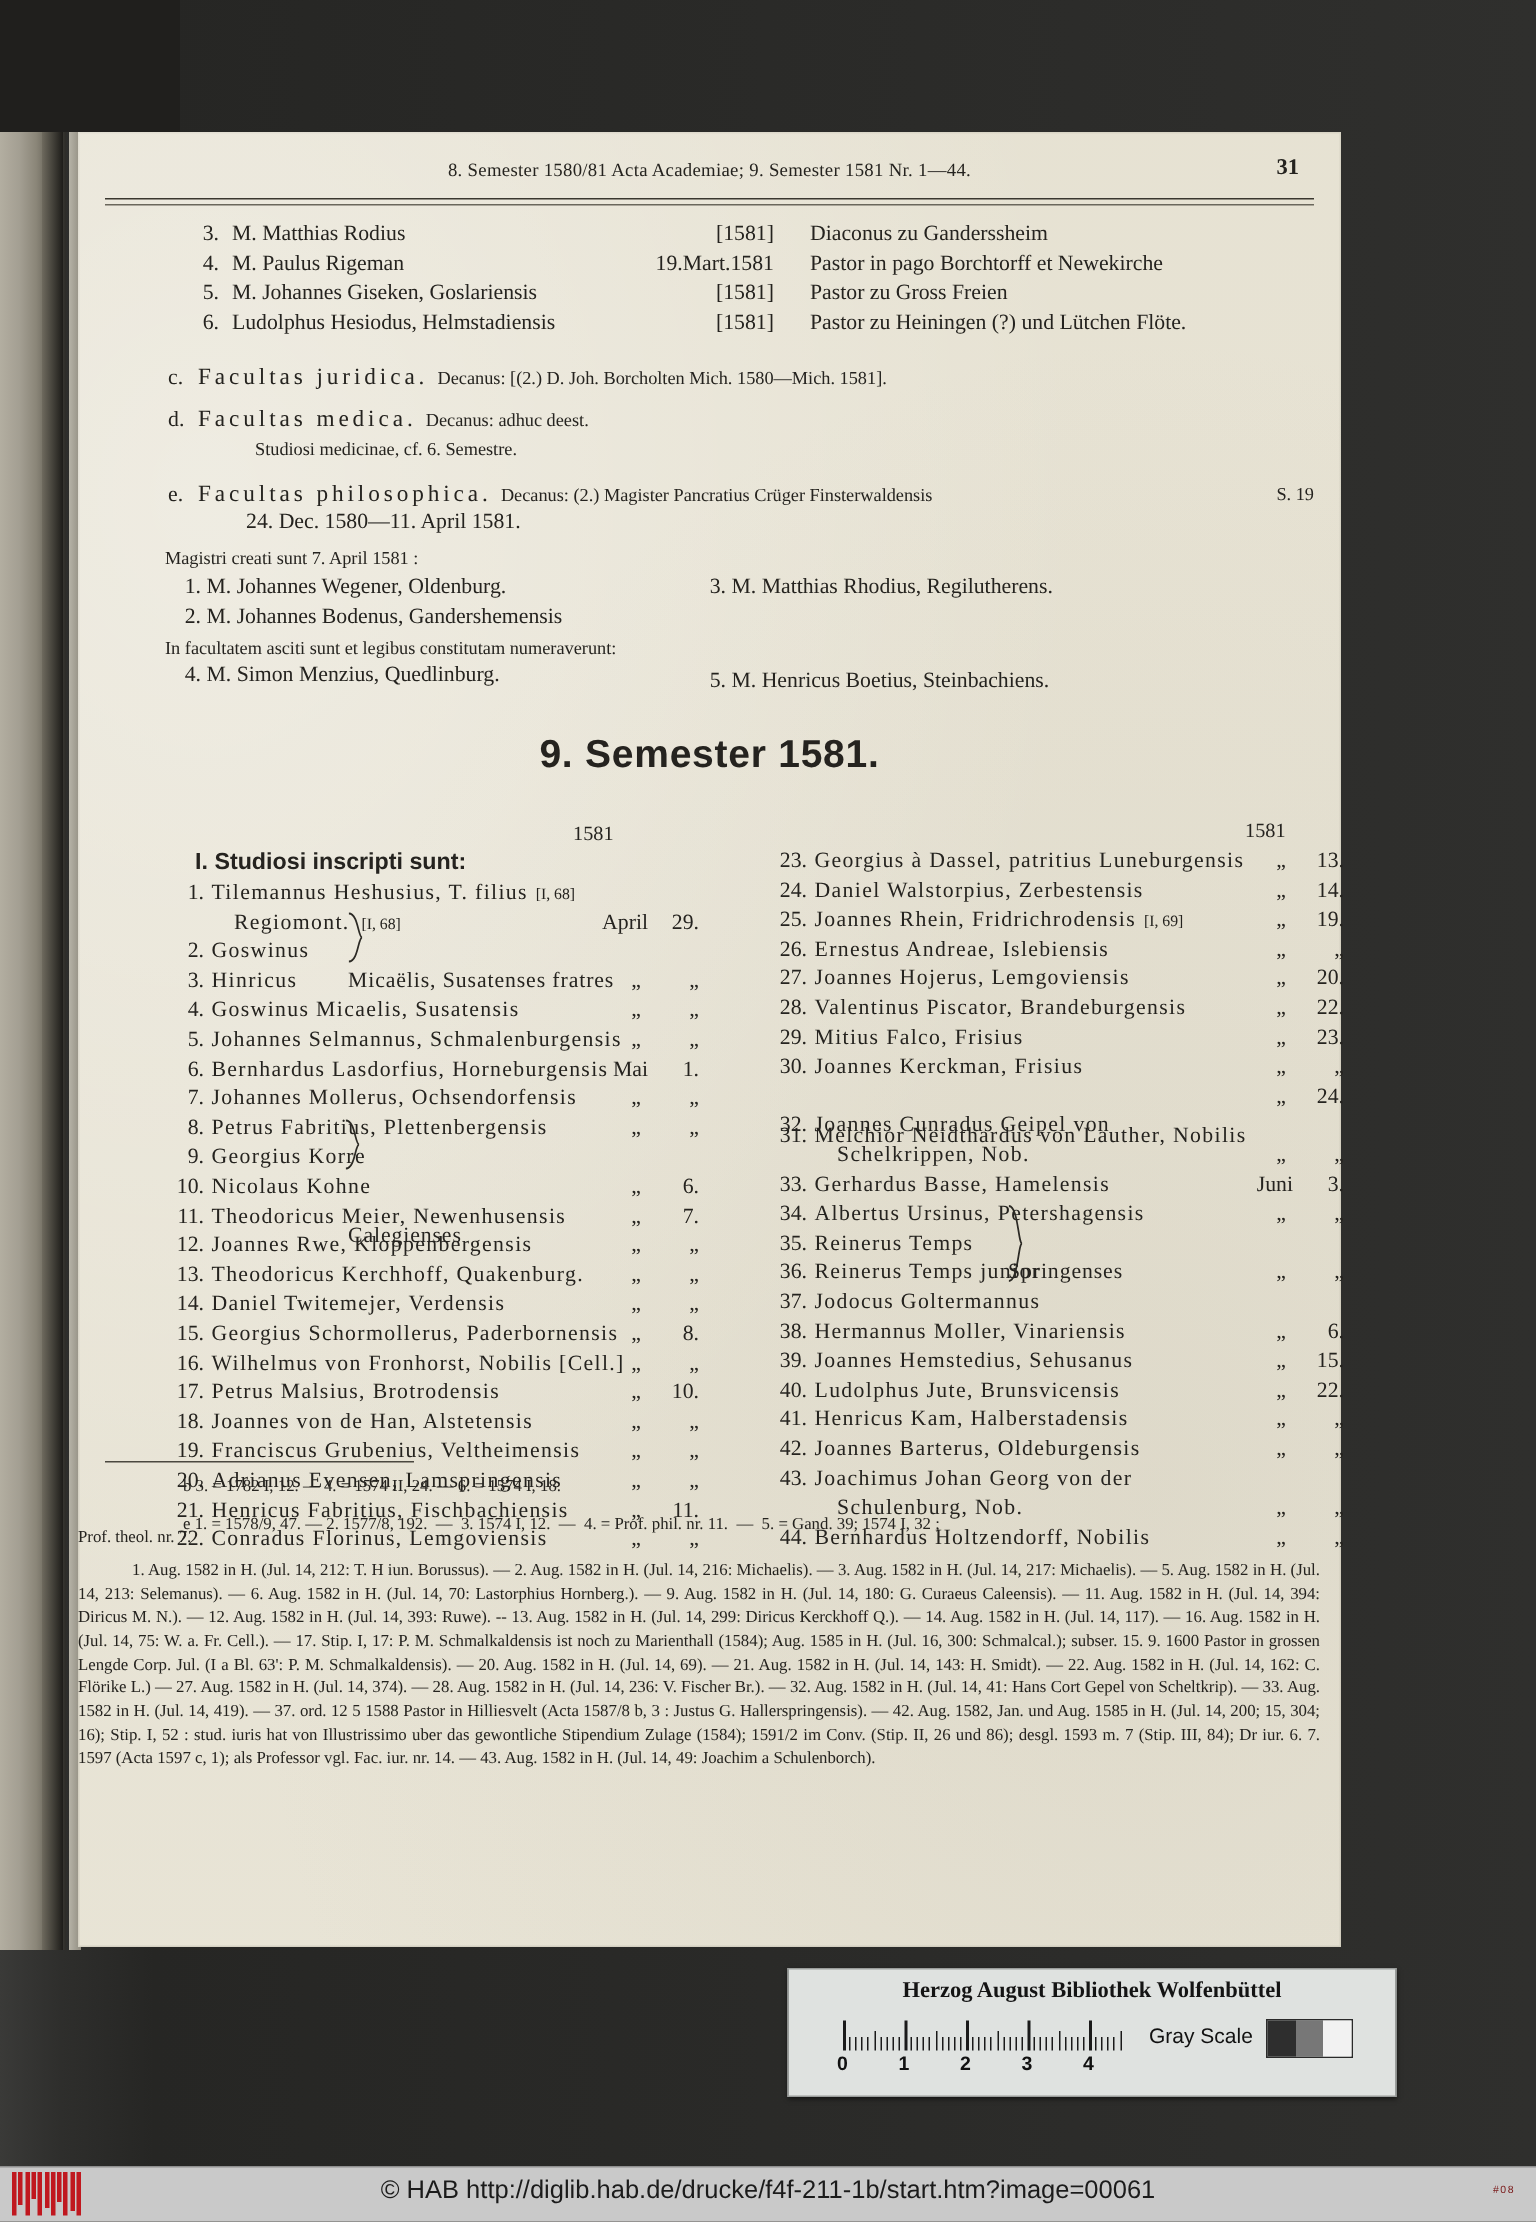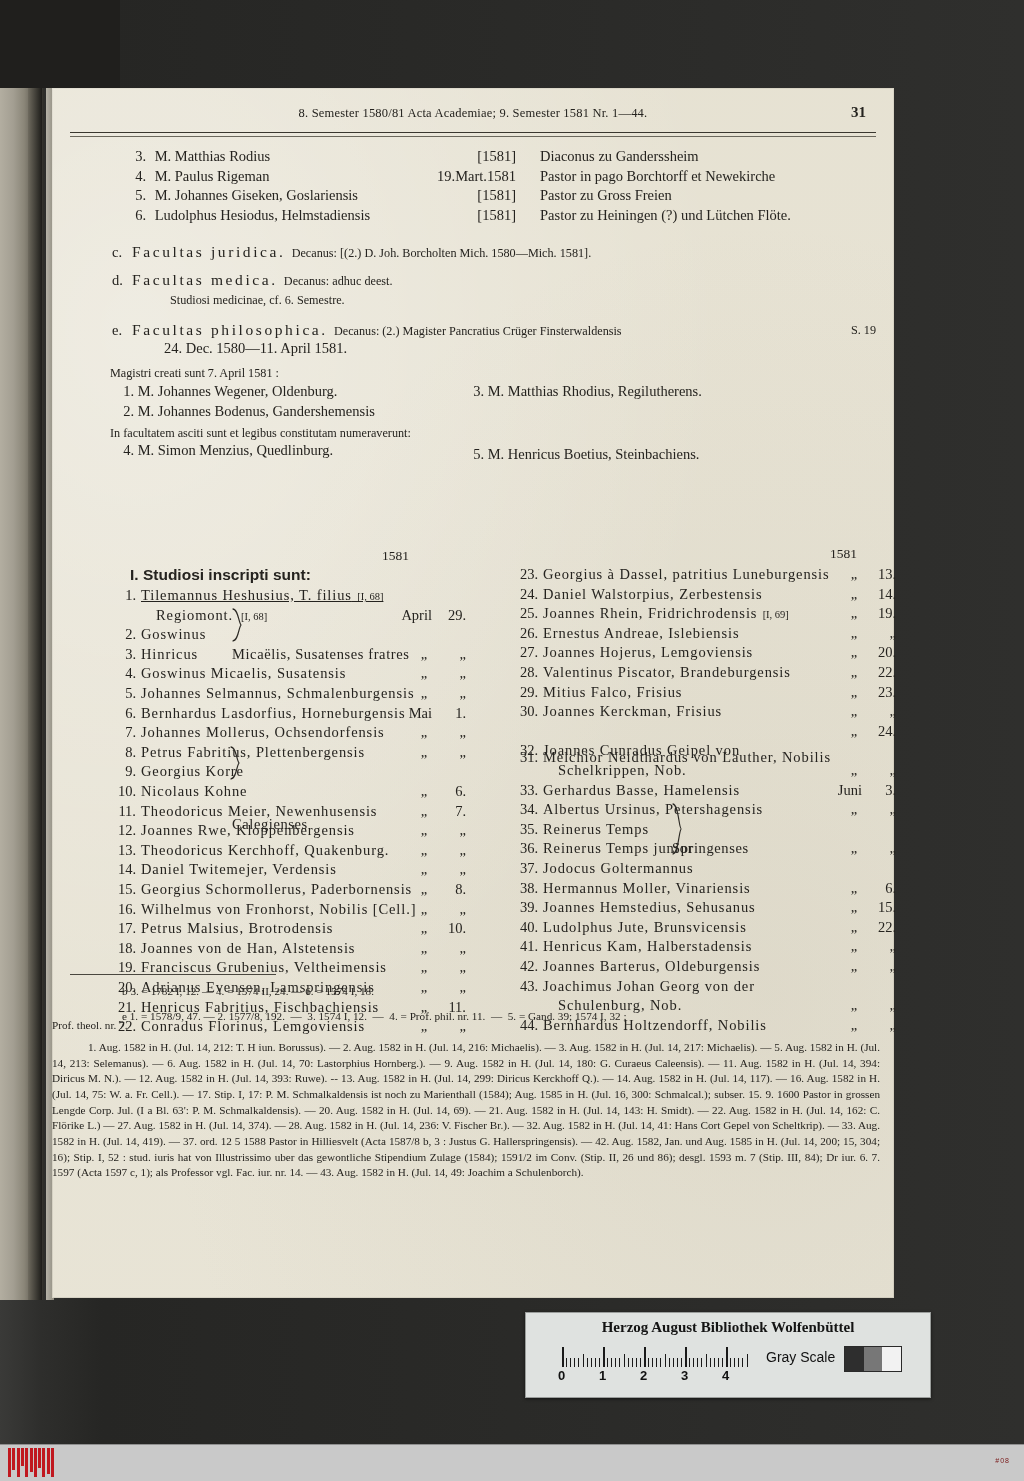--- a/index.html
+++ b/index.html
@@ -151,26 +151,27 @@
           <div class="row" style="left:112px;top:252px;">24. Dec. 1580—11. April 1581.</div>
           <div class="row" style="left:58px;top:276px;"><span class="sm">Magistri creati sunt 7. April 1581 :</span></div>
           <div class="row" style="left:64px;top:295px;"><span style="display:inline-block;width:18px;text-align:right">1.</span> M. Johannes Wegener, Oldenburg.</div>
           <div class="row" style="left:64px;top:315px;"><span style="display:inline-block;width:18px;text-align:right">2.</span> M. Johannes Bodenus, Gandershemensis</div>
           <div class="row" style="left:414px;top:295px;"><span style="display:inline-block;width:18px;text-align:right">3.</span> M. Matthias Rhodius, Regilutherens.</div>
           <div class="row" style="left:58px;top:336px;"><span class="sm">In facultatem asciti sunt et legibus constitutam numeraverunt:</span></div>
           <div class="row" style="left:64px;top:354px;"><span style="display:inline-block;width:18px;text-align:right">4.</span> M. Simon Menzius, Quedlinburg.</div>
           <div class="row" style="left:414px;top:358px;"><span style="display:inline-block;width:18px;text-align:right">5.</span> M. Henricus Boetius, Steinbachiens.</div>
         </div>
 
+      <div class="h-sem">9. Semester 1581.</div>
       <div class="h-stud">I. Studiosi inscripti sunt:</div>
       <div class="yr" style="left:330px;top:460px">1581</div>
       <div class="yr" style="left:778px;top:458px">1581</div>
 
       <div id="list-left">
-          <div class="entry" style="left:58px;top:499px;text-decoration:underline;"><span class="idx">1.</span><span class="sp" style="letter-spacing:.9px">Tilemannus Heshusius, T. filius</span><span class="xs">&nbsp;&nbsp;[I, 68]</span></div>
+          <div class="entry" style="left:58px;top:499px;"><span class="idx">1.</span><span class="sp" style="letter-spacing:.9px">Tilemannus Heshusius, T. filius</span><span class="xs">&nbsp;&nbsp;[I, 68]</span></div>
           <div class="entry" style="left:104px;top:518.6px;"><span class="sp" style="letter-spacing:.9px">Regiomont.</span><span class="xs">&nbsp;&nbsp;&nbsp;[I, 68]</span></div>
           <div class="dt" style="left:328px;top:518.6px;width:86px;"><span style="display:inline-block;width:42px;text-align:right">April</span><span class="d">29.</span></div>
           <div class="entry" style="left:58px;top:538.2px;"><span class="idx">2.</span><span class="sp" style="letter-spacing:.9px">Goswinus</span></div>
           <div class="entry" style="left:58px;top:557.8000000000001px;"><span class="idx">3.</span><span class="sp" style="letter-spacing:.9px">Hinricus</span></div>
           <div class="dt" style="left:328px;top:557.8000000000001px;width:86px;"><span class="q">„</span><span class="d">„</span></div>
           <div class="entry" style="left:180px;top:557.8000000000001px;"><span style="letter-spacing:.6px">Micaëlis, Susatenses fratres</span></div>
           <div class="entry" style="left:58px;top:577.4000000000001px;"><span class="idx">4.</span><span class="sp" style="letter-spacing:.9px">Goswinus Micaelis, Susatensis</span></div>
           <div class="dt" style="left:328px;top:577.4000000000001px;width:86px;"><span class="q">„</span><span class="d">„</span></div>
           <div class="entry" style="left:58px;top:597.0000000000001px;"><span class="idx">5.</span><span class="sp" style="letter-spacing:.9px">Johannes Selmannus, Schmalenburgensis</span></div>
           <div class="dt" style="left:328px;top:597.0000000000001px;width:86px;"><span class="q">„</span><span class="d">„</span></div>
@@ -347,14 +348,15 @@
       <i style="left: 8.6px; height: 29px;"></i>
       <i style="left: 12.9px; height: 18px;"></i>
       <i style="left: 17.2px; height: 29px;"></i>
       <i style="left: 21.5px; height: 24px;"></i>
       <i style="left: 25.8px; height: 29px;"></i>
       <i style="left: 30.1px; height: 20px;"></i>
       <i style="left: 34.4px; height: 29px;"></i>
       <i style="left: 38.7px; height: 26px;"></i>
       <i style="left: 43px; height: 29px;"></i>
     </div>
+  <div class="boturl">© HAB http://diglib.hab.de/drucke/f4f-211-1b/start.htm?image=00061</div>
   <div class="botmini">#08</div>
 </div>
 
 </body></html>

